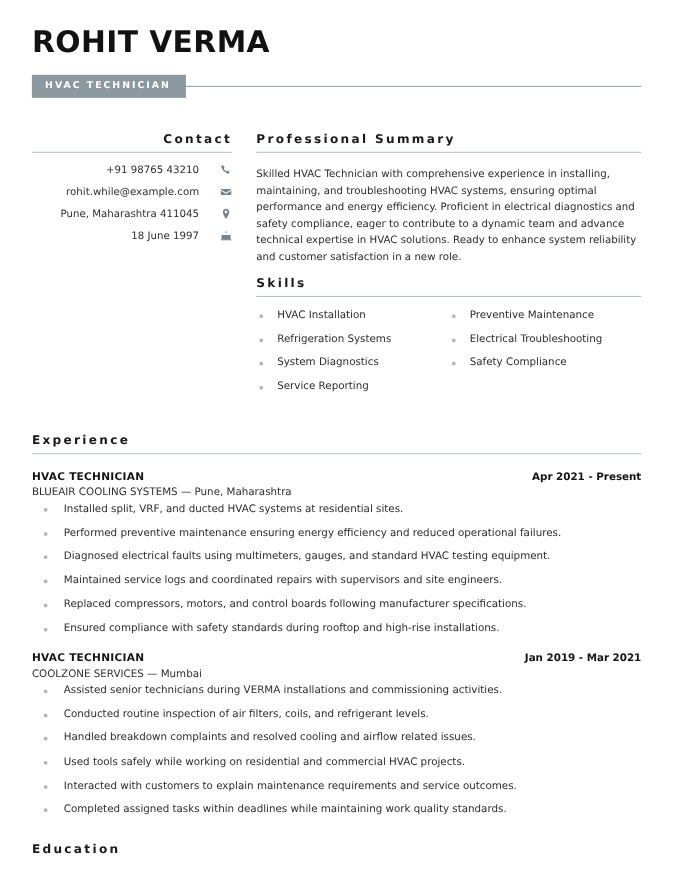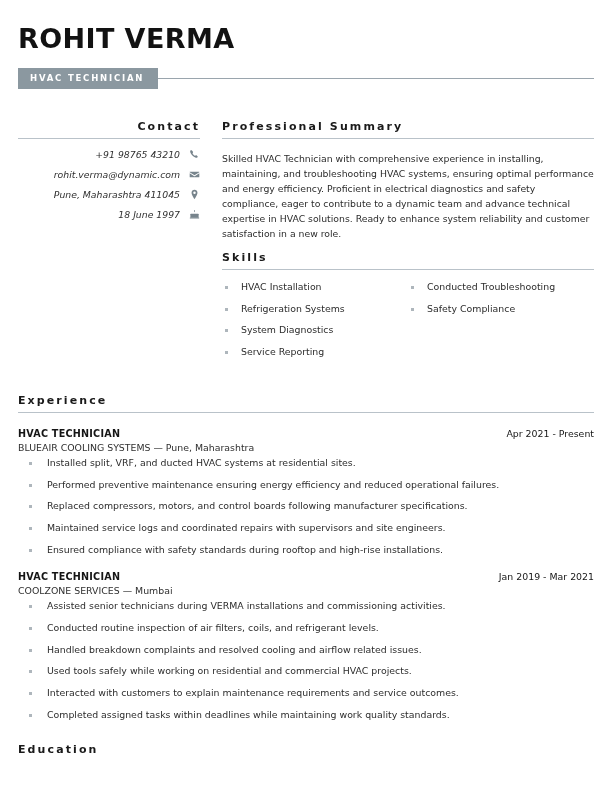--- a/index.html
+++ b/index.html
@@ -13,21 +13,21 @@
   body {
     font-family: "DejaVu Sans", "Liberation Sans", sans-serif;
     color: #2b2b2b;
     position: relative;
     overflow: hidden;
   }
 
   .page {
     width: 612px;
     height: 792px;
-    padding: 0 18px;
+    padding: 0 29px;
     position: relative;
   }
 
   
   .name {
     font-size: 27px;
     font-weight: bold;
     letter-spacing: 0.4px;
     color: #121212;
     padding-top: 24px;
@@ -80,23 +80,22 @@
     background: #b9c2c9;
     width: 100%;
   }
 
   
   .contact-list { margin-top: 10px; }
   .contact-row {
     display: flex;
     align-items: flex-end;
     justify-content: flex-end;
-    gap: 9px;
+    gap: 19px;
     margin-bottom: 9px;
-    font-style: italic;
   }
   .contact-text {
     font-size: 9.3px;
     color: #2f2f2f;
     text-align: right;
     line-height: 1.2;
   }
   .contact-icon {
     width: 11px;
     height: 11px;
@@ -152,21 +151,21 @@
     align-items: baseline;
   }
   .job-title {
     font-size: 9.6px;
     font-weight: bold;
     letter-spacing: 0.25px;
     color: #151515;
   }
   .job-dates {
     font-size: 9.4px;
-    font-weight: normal;
+    font-weight: bold;
     color: #151515;
     white-space: nowrap;
   }
   .job-company {
     font-size: 9.4px;
     color: #2f2f2f;
     margin-top: 3px;
   }
   .bullets { margin-top: 4px; }
   .bullet-row {
@@ -212,21 +211,21 @@
         <div class="contact-row">
           <div class="contact-text">+91 98765 43210</div>
           <div class="contact-icon">
             <svg width="11" height="11" viewBox="0 0 16 16" fill="#77848c">
               <path d="M3.2 1.6c-.5 0-1 .3-1.3.8-.4.7-.3 1.6.1 2.7.5 1.3 1.5 2.9 2.9 4.3s3 2.4 4.3 2.9c1.1.4 2 .5 2.7.1.5-.3.8-.8.8-1.3 0-.3-.1-.5-.3-.7l-1.5-1.2c-.3-.2-.7-.2-1 0l-.9.6c-.2.1-.4.1-.6 0-.6-.3-1.3-.8-1.9-1.4S5.5 7.2 5.2 6.6c-.1-.2-.1-.4 0-.6l.6-.9c.2-.3.2-.7 0-1L4.6 2.6c-.2-.2-.4-.3-.7-.3z"></path>
             </svg>
           </div>
         </div>
 
         <div class="contact-row">
-          <div class="contact-text">rohit.verma@dynamic.com</div>
+          <div class="contact-text">rohit.while@example.com</div>
           <div class="contact-icon">
             <svg width="11" height="11" viewBox="0 0 16 16" fill="#77848c">
               <path d="M1.5 4h13c.3 0 .5.2.5.5v.2L8 9.2 1 4.7v-.2c0-.3.2-.5.5-.5z"></path>
               <path d="M1 6.1l6.7 4.3c.2.1.4.1.6 0L15 6.1v5.4c0 .3-.2.5-.5.5h-13c-.3 0-.5-.2-.5-.5V6.1z"></path>
             </svg>
           </div>
         </div>
 
         <div class="contact-row">
           <div class="contact-text">Pune, Maharashtra 411045</div>
@@ -280,21 +279,25 @@
               <span class="skill-label">System Diagnostics</span>
             </div>
             <div class="skill-item">
               <span class="sq-bullet"></span>
               <span class="skill-label">Service Reporting</span>
             </div>
           </div>
           <div class="skills-col">
             <div class="skill-item">
               <span class="sq-bullet"></span>
-              <span class="skill-label">Conducted Troubleshooting</span>
+              <span class="skill-label">Preventive Maintenance</span>
+            </div>
+            <div class="skill-item">
+              <span class="sq-bullet"></span>
+              <span class="skill-label">Electrical Troubleshooting</span>
             </div>
             <div class="skill-item">
               <span class="sq-bullet"></span>
               <span class="skill-label">Safety Compliance</span>
             </div>
           </div>
         </div>
       </div>
 
     </div>
@@ -314,25 +317,29 @@
         <div class="bullet-row">
           <span class="sq-bullet"></span>
           <span class="bullet-text">Installed split, VRF, and ducted HVAC systems at residential sites.</span>
         </div>
         <div class="bullet-row">
           <span class="sq-bullet"></span>
           <span class="bullet-text">Performed preventive maintenance ensuring energy efficiency and reduced operational failures.</span>
         </div>
         <div class="bullet-row">
           <span class="sq-bullet"></span>
+          <span class="bullet-text">Diagnosed electrical faults using multimeters, gauges, and standard HVAC testing equipment.</span>
+        </div>
+        <div class="bullet-row">
+          <span class="sq-bullet"></span>
+          <span class="bullet-text">Maintained service logs and coordinated repairs with supervisors and site engineers.</span>
+        </div>
+        <div class="bullet-row">
+          <span class="sq-bullet"></span>
           <span class="bullet-text">Replaced compressors, motors, and control boards following manufacturer specifications.</span>
-        </div>
-        <div class="bullet-row">
-          <span class="sq-bullet"></span>
-          <span class="bullet-text">Maintained service logs and coordinated repairs with supervisors and site engineers.</span>
         </div>
         <div class="bullet-row">
           <span class="sq-bullet"></span>
           <span class="bullet-text">Ensured compliance with safety standards during rooftop and high-rise installations.</span>
         </div>
       </div>
     </div>
 
     <div class="job">
       <div class="job-head">

